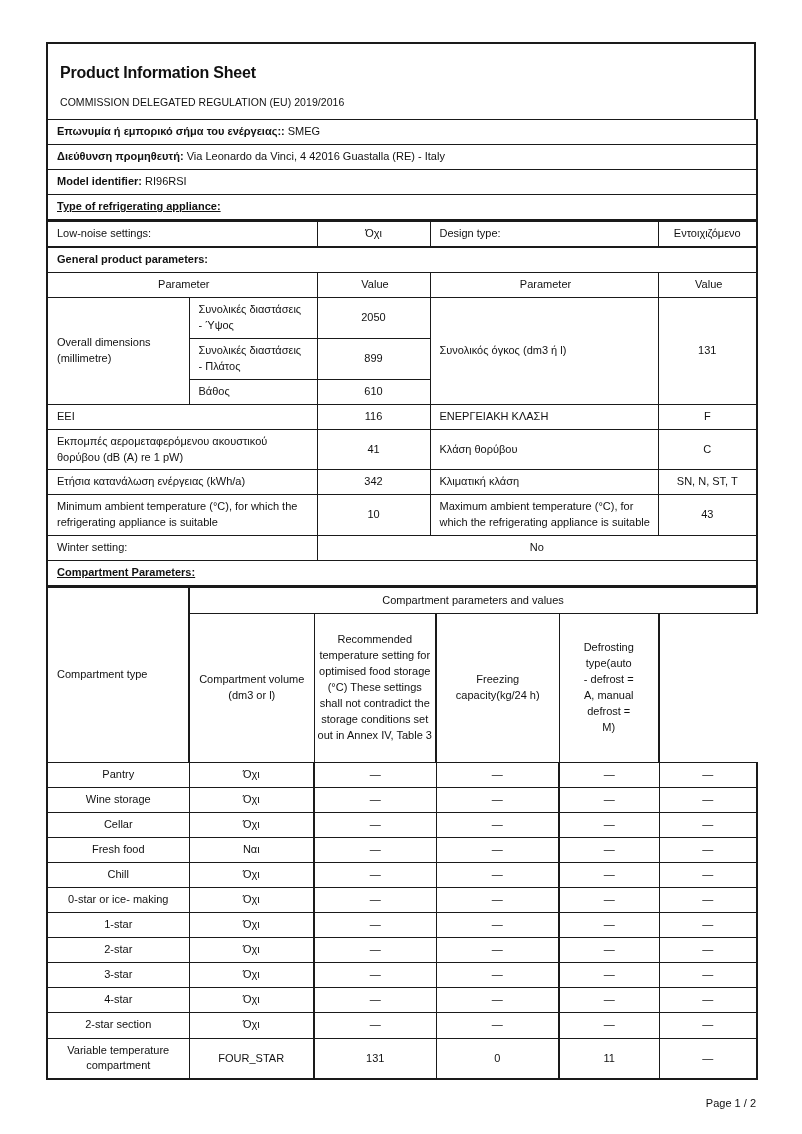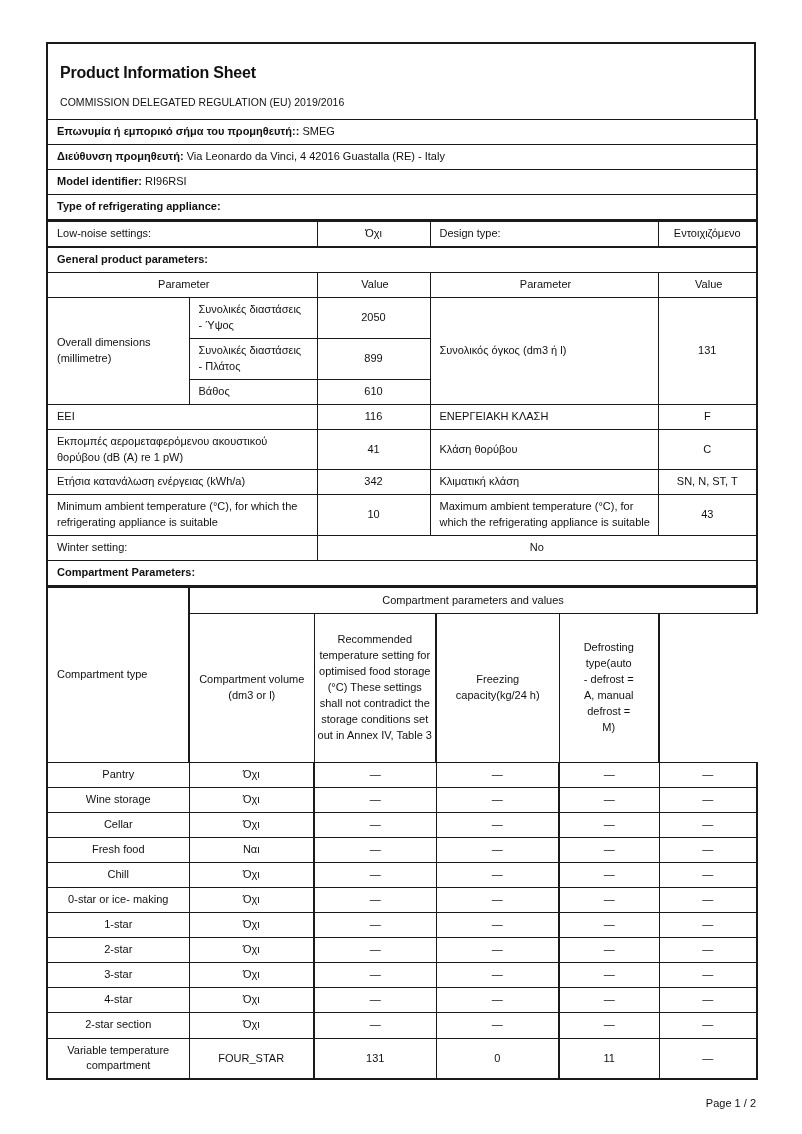--- a/index.html
+++ b/index.html
@@ -60,21 +60,21 @@
   .c { text-align: center; }
   .pad-l { padding-left: 9px !important; }
   .tall { height: 24px; }
 
   .hdrrow td { font-weight: normal; text-align: center; }
 
   .outer-l { border-left: 2px solid #1a1a1a !important; }
   .outer-r { border-right: 2px solid #1a1a1a !important; }
   .outer-b { border-bottom: 2px solid #1a1a1a !important; }
 
-  .thick-b { border-bottom: 2px solid #1a1a1a !important; }
+  .thick-b { border-bottom: 2px solid #1a1a1a !important; text-decoration: underline; }
   .thick-r { border-right: 2px solid #1a1a1a !important; }
 
   .footer {
     position: absolute;
     right: 46px;
     top: 1097px;
     font-size: 11px;
     color: #111;
   }
 
@@ -105,21 +105,21 @@
       </tbody>
     </table>
 
     <table class="doc">
       <colgroup>
           <col style="width:710px">
         </colgroup>
       <tbody>
         <tr>
           <td class="outer-l outer-r pad-l tall">
-            <span class="b">Επωνυμία ή εμπορικό σήμα του προμηθευτή::</span>
+            <span class="b">Επωνυμία ή εμπορικό σήμα του ενέργειας::</span>
             <span>SMEG</span>
           </td>
         </tr>
         <tr>
           <td class="outer-l outer-r pad-l tall">
             <span class="b">Διεύθυνση προμηθευτή:</span>
             <span>Via Leonardo da Vinci, 4 42016 Guastalla (RE) - Italy</span>
           </td>
         </tr>
         <tr>

